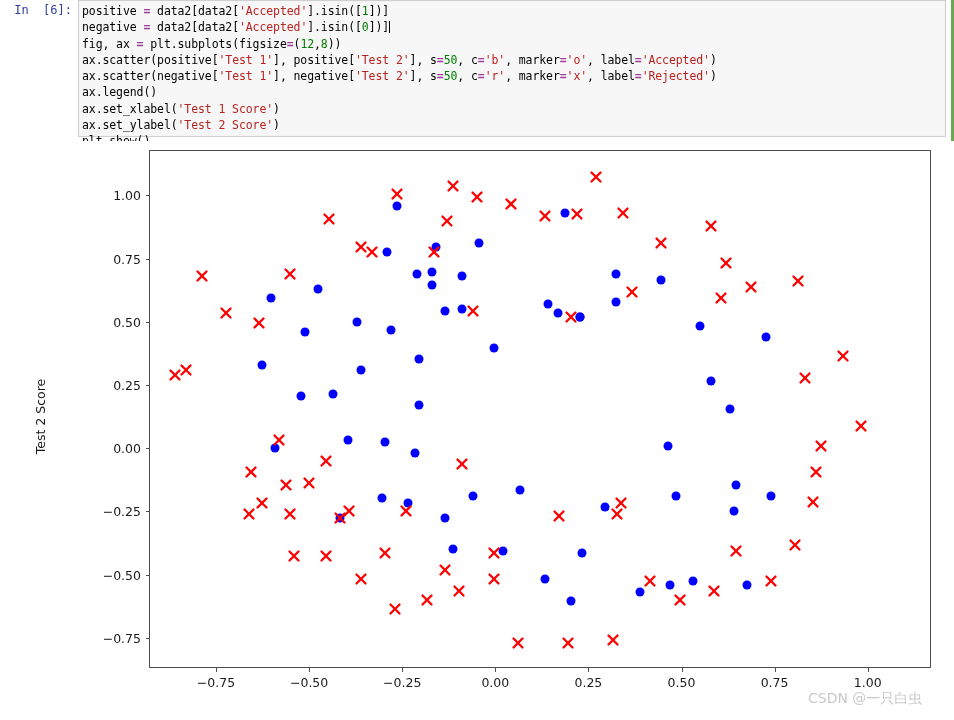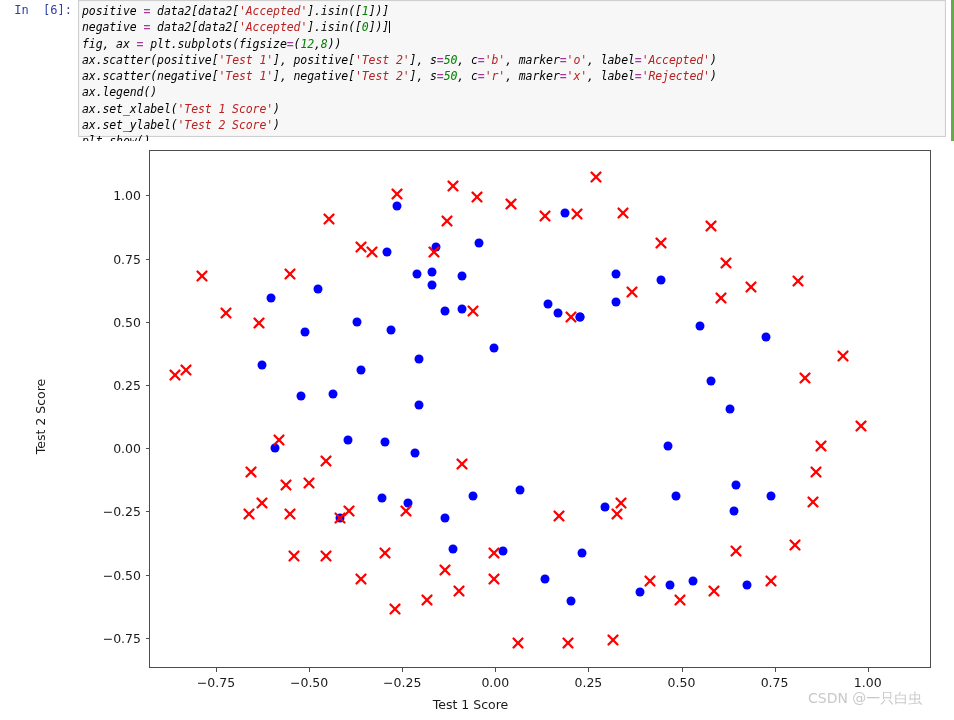--- a/index.html
+++ b/index.html
@@ -51,21 +51,21 @@
     position: absolute;
     left: 3px;
     top: 2px;
     font-family: "DejaVu Sans Mono", monospace;
     font-size: 11.5px;
     line-height: 16.3px;
     white-space: pre;
     color: #000000;
     letter-spacing: -0.1px;
   }
-  .code-line { height: 16.3px; white-space: pre; font-style: italic; }
+  .code-line { height: 16.3px; white-space: pre; }
   .tok-plain { color: #000000; }
   .tok-op    { color: #a13a9c; font-weight: bold; }
   .tok-str   { color: #BA2121; }
   .tok-num   { color: #008000; }
   .caret {
     display: inline-block;
     width: 1px;
     height: 12px;
     background: #000;
     vertical-align: -2px;
@@ -192,21 +192,20 @@
   <div id="cell-prompt">In  [6]:</div>
   <div id="code-input-area">
     <div id="code-lines"><div class="code-line"><span class="tok-plain">positive </span><span class="tok-op">=</span><span class="tok-plain"> data2[data2[</span><span class="tok-str">'Accepted'</span><span class="tok-plain">].isin([</span><span class="tok-num">1</span><span class="tok-plain">])]</span></div><div class="code-line"><span class="tok-plain">negative </span><span class="tok-op">=</span><span class="tok-plain"> data2[data2[</span><span class="tok-str">'Accepted'</span><span class="tok-plain">].isin([</span><span class="tok-num">0</span><span class="tok-plain">])]</span><span class="caret"></span></div><div class="code-line"><span class="tok-plain">fig, ax </span><span class="tok-op">=</span><span class="tok-plain"> plt.subplots(figsize</span><span class="tok-op">=</span><span class="tok-plain">(</span><span class="tok-num">12</span><span class="tok-plain">,</span><span class="tok-num">8</span><span class="tok-plain">))</span></div><div class="code-line"><span class="tok-plain">ax.scatter(positive[</span><span class="tok-str">'Test 1'</span><span class="tok-plain">], positive[</span><span class="tok-str">'Test 2'</span><span class="tok-plain">], s</span><span class="tok-op">=</span><span class="tok-num">50</span><span class="tok-plain">, c</span><span class="tok-op">=</span><span class="tok-str">'b'</span><span class="tok-plain">, marker</span><span class="tok-op">=</span><span class="tok-str">'o'</span><span class="tok-plain">, label</span><span class="tok-op">=</span><span class="tok-str">'Accepted'</span><span class="tok-plain">)</span></div><div class="code-line"><span class="tok-plain">ax.scatter(negative[</span><span class="tok-str">'Test 1'</span><span class="tok-plain">], negative[</span><span class="tok-str">'Test 2'</span><span class="tok-plain">], s</span><span class="tok-op">=</span><span class="tok-num">50</span><span class="tok-plain">, c</span><span class="tok-op">=</span><span class="tok-str">'r'</span><span class="tok-plain">, marker</span><span class="tok-op">=</span><span class="tok-str">'x'</span><span class="tok-plain">, label</span><span class="tok-op">=</span><span class="tok-str">'Rejected'</span><span class="tok-plain">)</span></div><div class="code-line"><span class="tok-plain">ax.legend()</span></div><div class="code-line"><span class="tok-plain">ax.set_xlabel(</span><span class="tok-str">'Test 1 Score'</span><span class="tok-plain">)</span></div><div class="code-line"><span class="tok-plain">ax.set_ylabel(</span><span class="tok-str">'Test 2 Score'</span><span class="tok-plain">)</span></div><div class="code-line"><span class="tok-plain">plt.show()</span></div></div>
   </div>
   <div id="right-edge"></div>
 </div>
 
 <div id="figure">
 
   <div id="ylabel">Test 2 Score</div>
-  <div id="xlabel"><span id="xlabel-inner">Test 1 Score</span></div>
 
   <div id="tick-layer-x">
       <div class="tick-x" style="left: 216.029px; top: 527px;"></div>
       <div class="ticklabel-x" style="left: 216.029px; top: 534px;">−0.75</div>
       <div class="tick-x" style="left: 309.124px; top: 527px;"></div>
       <div class="ticklabel-x" style="left: 309.124px; top: 534px;">−0.50</div>
       <div class="tick-x" style="left: 402.219px; top: 527px;"></div>
       <div class="ticklabel-x" style="left: 402.219px; top: 534px;">−0.25</div>
       <div class="tick-x" style="left: 495.314px; top: 527px;"></div>
       <div class="ticklabel-x" style="left: 495.314px; top: 534px;">0.00</div>

